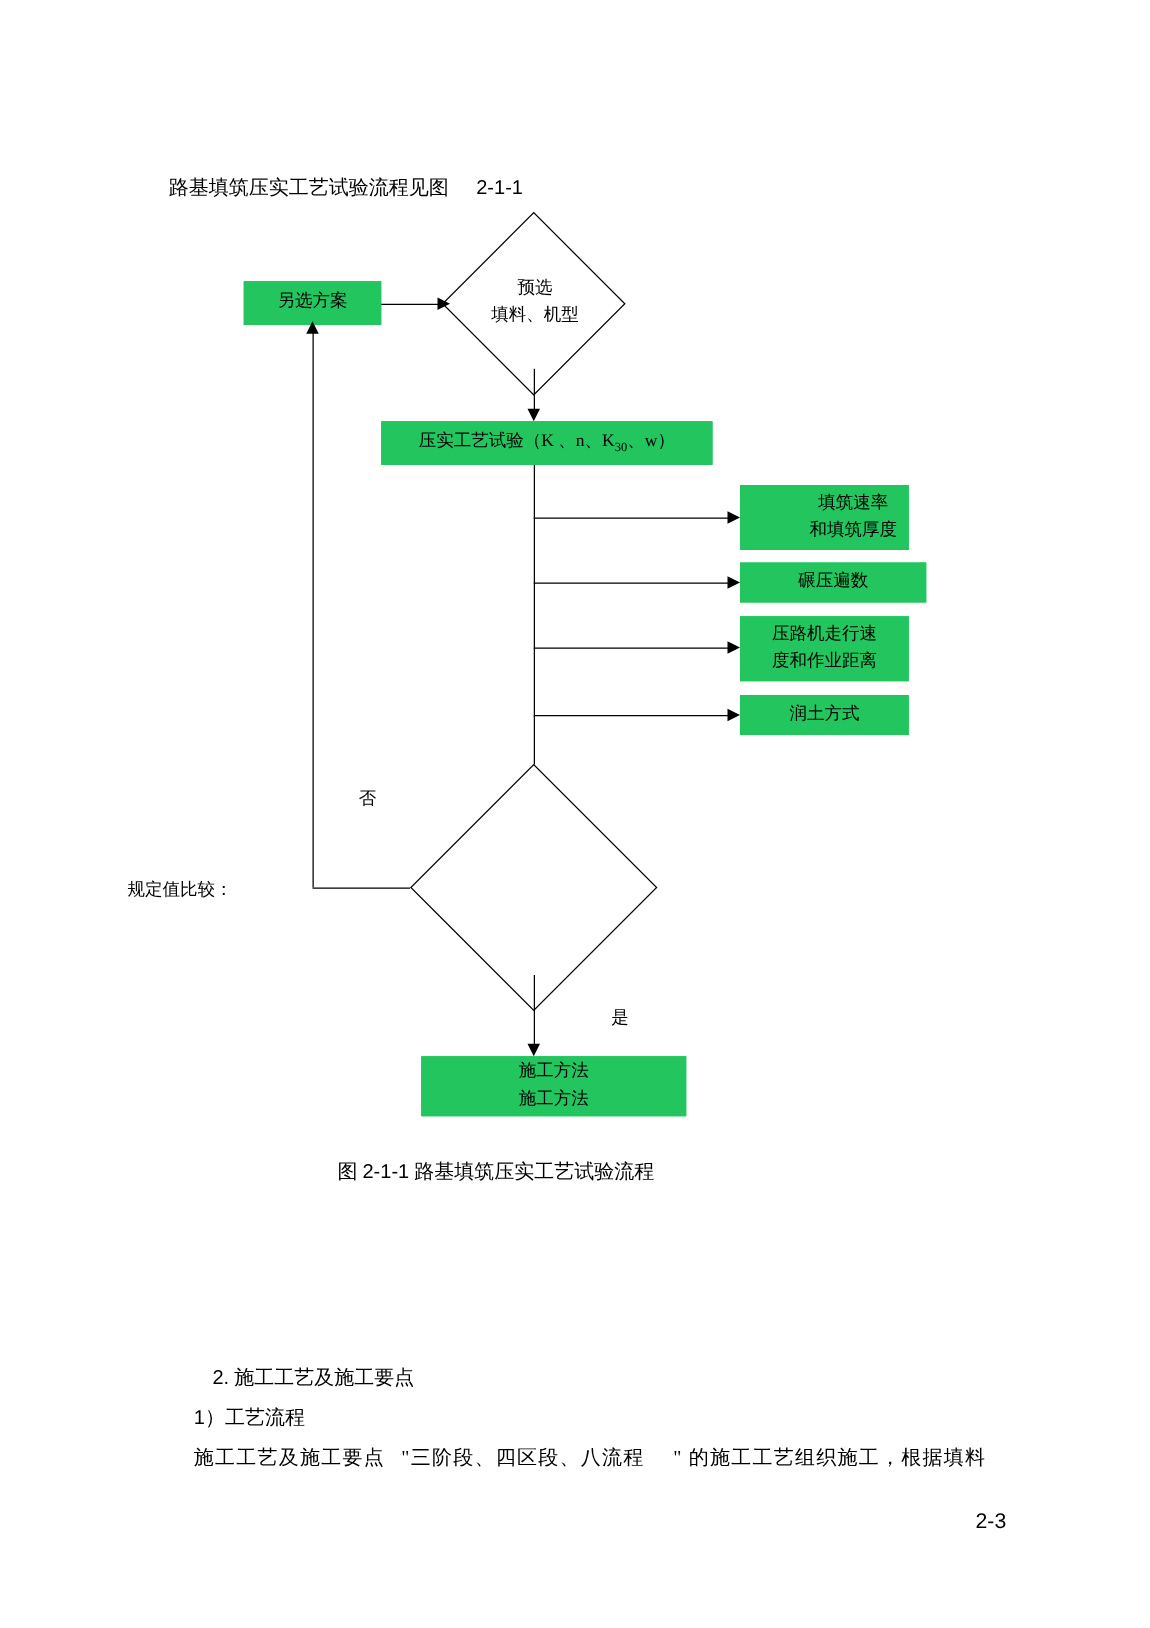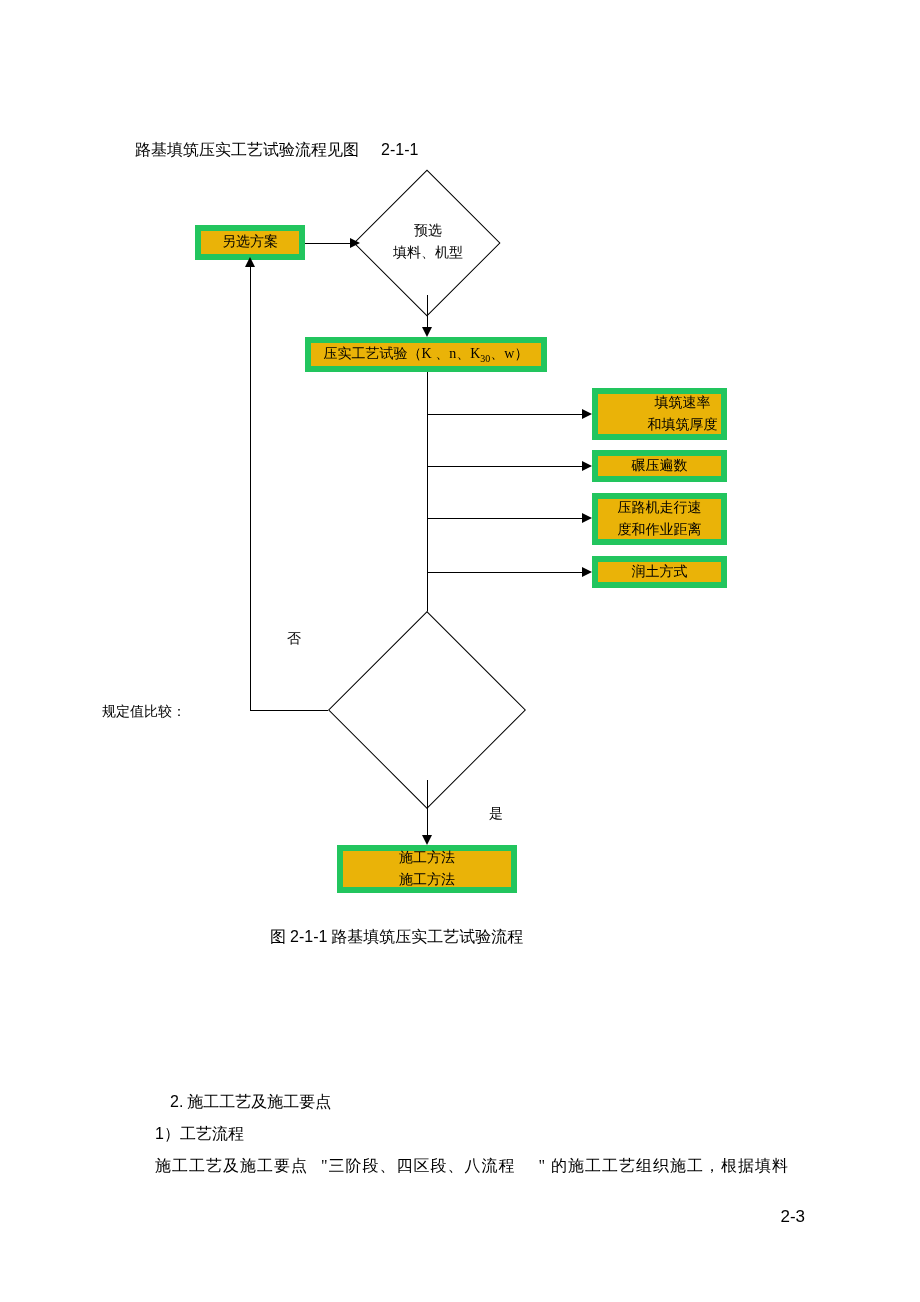--- a/index.html
+++ b/index.html
@@ -24,22 +24,22 @@
     }
     .diagram {
       position: absolute;
       top: 200px;
       left: 130px;
       width: 660px;
       height: 720px;
     }
     .box {
       position: absolute;
-      border: 6px solid #22c55e;
-      background: #eab308;
+      border: 1px solid #22c55e;
+      background: #22c55e;
       text-align: center;
       display: flex;
       flex-direction: column;
       justify-content: center;
       align-items: center;
       line-height: 1.6;
       font-size: 14px;
     }
     .diamond {
       position: absolute;
@@ -148,38 +148,38 @@
     <div>预选</div>
     <div>填料、机型</div>
   </div>
 
   <div class="line-h" style="left:175px; top:43px; width:48px;"></div>
   <div class="arrow-right" style="left:220px; top:38px;"></div>
 
   <div class="line-v" style="left:297px; top:95px; height:35px;"></div>
   <div class="arrow-down" style="left:292px; top:127px;"></div>
 
-  <div class="box" style="left:175px; top:137px; width:242px; height:35px;">
+  <div class="box" style="left:175px; top:137px; width:265px; height:35px;">
     <span>
       <span>压实工艺试验（</span><span>K 、n、K</span><span class="sub30">30</span><span>、w）</span>
     </span>
   </div>
 
   <div class="line-v" style="left:297px; top:172px; height:267px;"></div>
 
   <div class="line-h" style="left:297px; top:214px; width:158px;"></div>
   <div class="arrow-right" style="left:452px; top:209px;"></div>
   <div class="box" style="left:462px; top:188px; width:135px; height:52px;padding-left:46px;">
     <div>填筑速率</div>
     <div>和填筑厚度</div>
   </div>
 
   <div class="line-h" style="left:297px; top:266px; width:158px;"></div>
   <div class="arrow-right" style="left:452px; top:261px;"></div>
-  <div class="box" style="left:462px; top:250px; width:135px; height:32px;text-align:center;">
+  <div class="box" style="left:462px; top:250px; width:149px; height:32px;text-align:center;">
     <span>碾压遍数</span>
   </div>
 
   <div class="line-h" style="left:297px; top:318px; width:158px;"></div>
   <div class="arrow-right" style="left:452px; top:313px;"></div>
   <div class="box" style="left:462px; top:293px; width:135px; height:52px;">
     <div>压路机走行速</div>
     <div>度和作业距离</div>
   </div>
 
@@ -195,21 +195,21 @@
 
   <div class="label" style="left:359px; top:605px;">是</div>
 
   <div class="line-h" style="left:120px; top:510px; width:78px;"></div>
   <div class="line-v" style="left:120px; top:60px; height:450px;"></div>
   <div class="arrow-up" style="left:115px; top:57px;"></div>
 
   <div class="line-v" style="left:297px; top:580px; height:58px;"></div>
   <div class="arrow-down" style="left:292px; top:635px;"></div>
 
-  <div class="box" style="left:207px; top:645px; width:180px; height:48px;">
+  <div class="box" style="left:207px; top:645px; width:212px; height:48px;">
     <div>施工方法</div>
     <div>施工方法</div>
   </div>
 
   <div class="label" style="left:-28px; top:503px;">规定值比较：</div>
 
 </div>
 
 <div class="caption">
   <span>图 </span><span style="font-family:Arial,sans-serif;">2-1-1</span><span> 路基填筑压实工艺试验流程</span>

